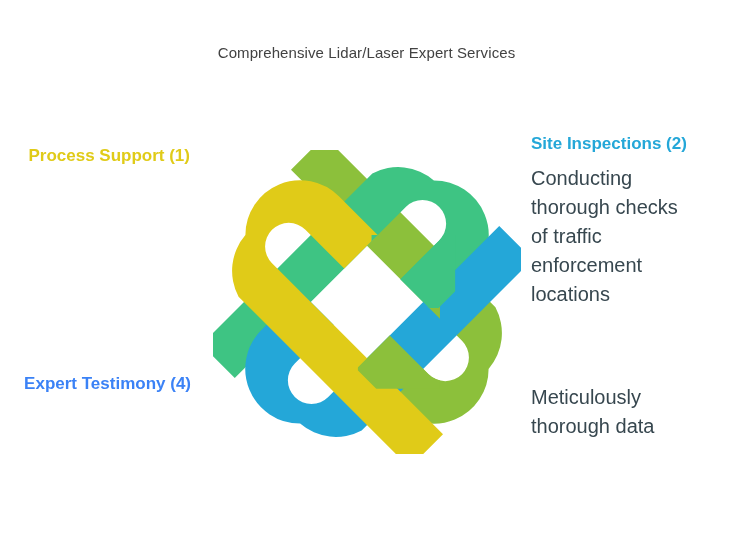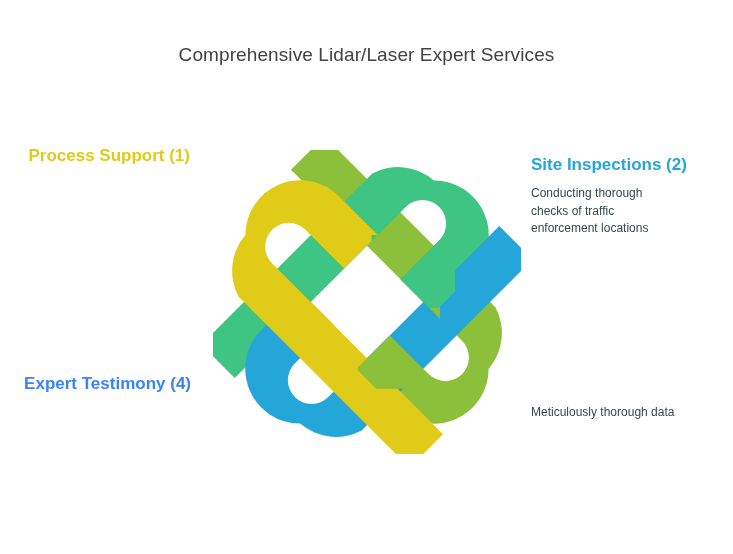--- a/index.html
+++ b/index.html
@@ -21,21 +21,21 @@
     height: 554px;
   }
 
   
   .chart-title {
     position: absolute;
     left: 0;
     top: 44px;
     width: 733px;
     text-align: center;
-    font-size: 19px;
+    font-size: 15px;
     font-weight: 400;
     color: #424242;
     letter-spacing: 0.1px;
     white-space: nowrap;
   }
 
   
   .knot-wrap {
     position: absolute;
     left: 213px;
@@ -53,33 +53,32 @@
   .node {
     position: absolute;
   }
   .node-title {
     font-size: 17px;
     font-weight: bold;
     line-height: 1.25;
     white-space: nowrap;
   }
   .node-desc {
-    font-size: 12px;
+    font-size: 20px;
     font-weight: 400;
     line-height: 1.45;
     color: #37474f;
     margin-top: 10px;
   }
 
   .node-left {
     text-align: right;
   }
   .node-right {
     text-align: left;
-    margin-top: 21px;
   }
 
   
   #node-process {
     left: 0;
     top: 145px;
     width: 190px;
   }
   #node-site {
     left: 531px;

